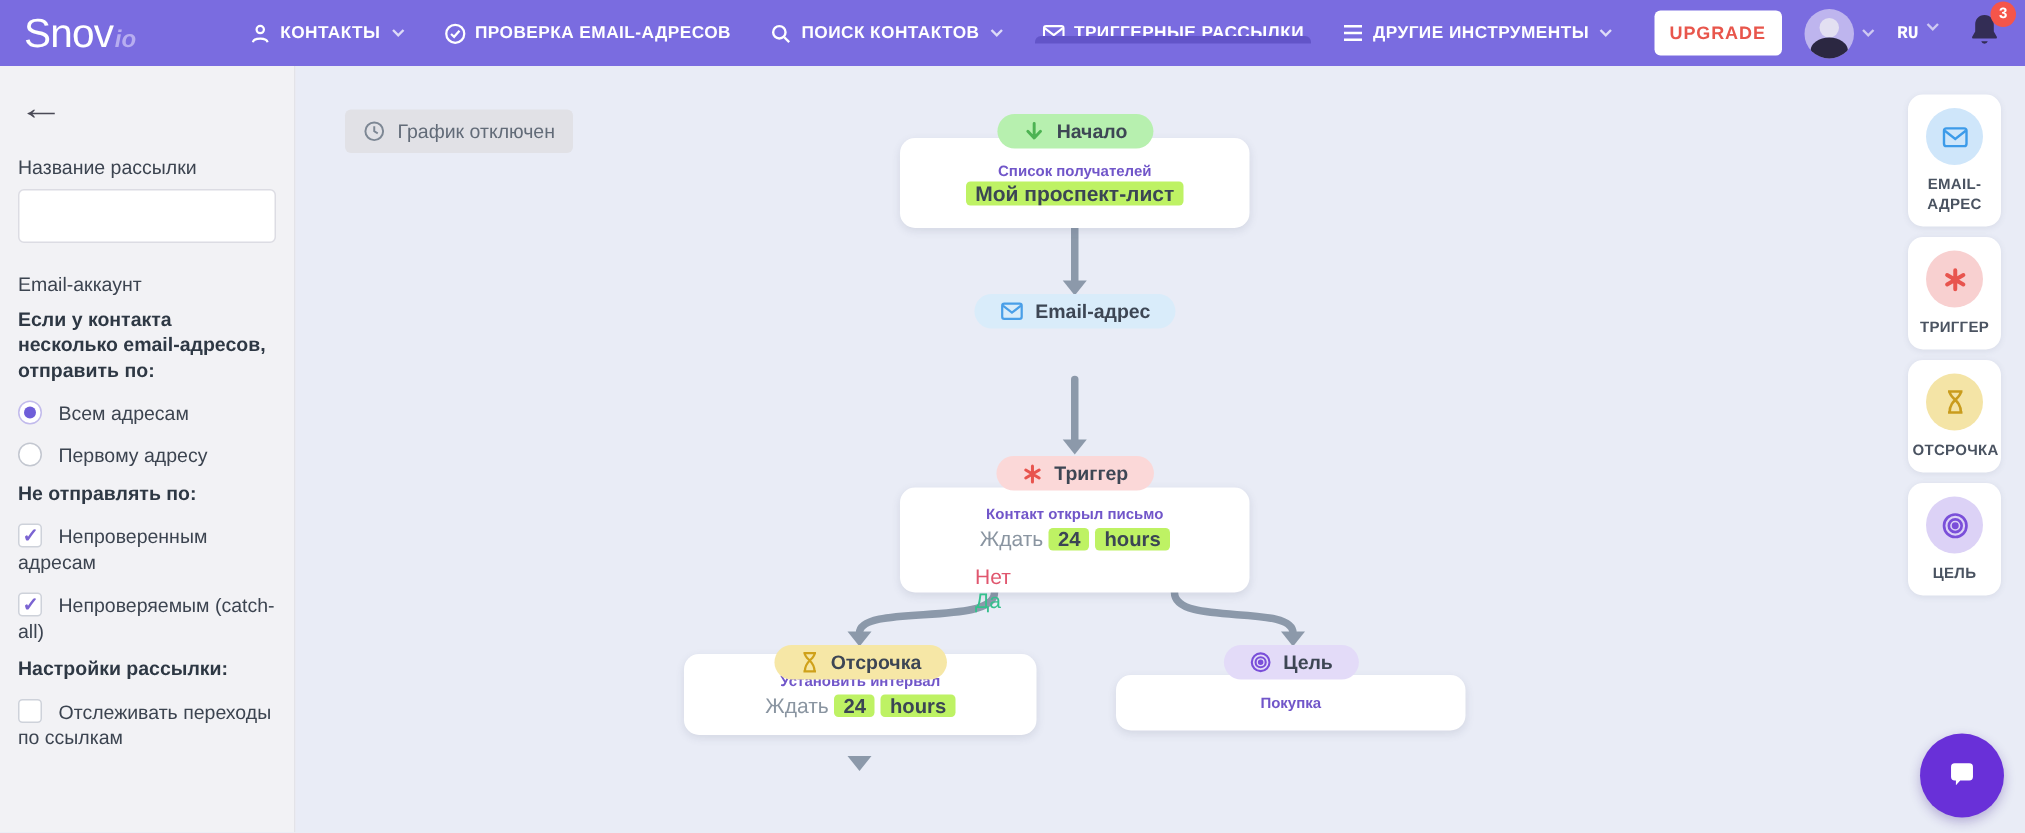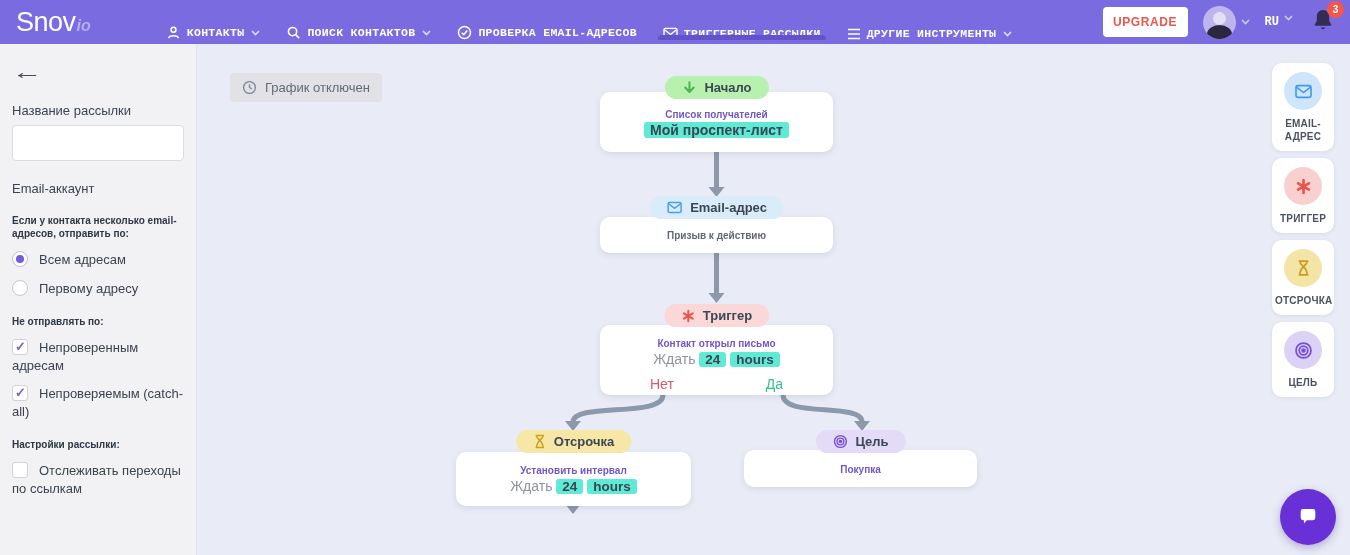--- a/index.html
+++ b/index.html
@@ -6,21 +6,21 @@
   html,body { width:1350px; height:555px; overflow:hidden; }
   body { font-family:"Liberation Sans", sans-serif; background:#e9ecf6; }
   .app { position:relative; width:1350px; height:555px; }
 
   
   .topnav { position:absolute; left:0; top:0; right:0; height:44px; background:#7a6ce0;
             display:flex; align-items:center; padding:0 16px; z-index:50; }
   .logo { display:flex; align-items:baseline; cursor:pointer; }
   .logo-main { color:#fff; font-size:27px; font-weight:normal; letter-spacing:-0.5px; }
   .logo-suffix { color:#b7adf0; font-size:16px; font-weight:bold; font-style:italic; margin-left:1px; }
-  .menu { display:flex; align-items:flex-end; height:36px; margin-left:62px;font-family:Liberation Mono, monospace; }
+  .menu { display:flex; align-items:center; height:36px; margin-left:62px; }
   .nav-item { position:relative; display:flex; align-items:center; gap:6px; padding:0 13px;
               color:#fff; font-size:11.5px; font-weight:bold; letter-spacing:.3px; cursor:pointer; white-space:nowrap; }
   .nav-item svg { display:block; }
   .nav-item .chev { opacity:.75; margin-left:1px; }
   .nav-item.active::after { content:""; position:absolute; left:8px; right:8px; bottom:0;
               height:5px; background:#6254c8; border-radius:4px 4px 0 0; }
   .nav-right { margin-left:auto; display:flex; align-items:center; gap:15px; }
   .upgrade-btn { background:#fff; border:none; border-radius:4px; width:85px; height:30px;
               color:#e8564c; font-weight:bold; font-size:12px; letter-spacing:.6px; cursor:pointer;
               font-family:"Liberation Sans", sans-serif; }
@@ -37,21 +37,21 @@
   
   .sidebar { position:absolute; left:0; top:44px; width:197px; bottom:0; background:#f2f2f5;
              border-right:1px solid #e3e3e8; padding:18px 12px; overflow:hidden; }
   .back-arrow { font-size:22px; color:#4a4a56; cursor:pointer; line-height:20px; display:inline-block; transform:scaleX(1.4); transform-origin:left; }
   .fld-label { font-size:13px; color:#3c4450; margin-top:20px; margin-bottom:7px; }
   .txt-input { width:100%; height:36px; background:#fff; border:1px solid #dcdce3; border-radius:4px;
              padding:0 8px; font-size:13px; color:#3c4450; font-family:"Liberation Sans", sans-serif; }
   .select { width:100%; height:36px; background:#fff; border:1px solid #dcdce3; border-radius:4px;
              display:flex; align-items:center; justify-content:space-between; padding:0 10px; cursor:pointer; }
   .select .ph { font-size:13px; color:#9aa1ad; }
-  .side-heading { font-size:10px; font-weight:bold; color:#2e3844; line-height:1.3; margin-top:18px; }
+  .side-heading { font-size:13px; font-weight:bold; color:#2e3844; line-height:1.3; margin-top:8px; }
   .opt-row { display:flex; align-items:flex-start; margin-top:11px; font-size:13px; color:#3c4450; line-height:1.35; cursor:pointer; }
   .opt-row.wrap { display:block; }
   .radio { flex:0 0 auto; width:16px; height:16px; border-radius:50%; border:1px solid #c3c7d0; background:#fff;
              margin-right:11px; position:relative; top:0px; }
   .radio.selected { border-color:#c2bbec; }
   .radio.selected::after { content:""; position:absolute; left:3px; top:3px; width:8px; height:8px;
              border-radius:50%; background:#6f5ed9; }
   .checkbox { display:inline-block; vertical-align:-3px; width:16px; height:16px; border-radius:3px;
              border:1px solid #ced2da; background:#fff; margin-right:11px; position:relative; }
   .checkbox.checked::after { content:"\2713"; position:absolute; left:2px; top:-2px; color:#7b64d2;
@@ -68,25 +68,25 @@
   .node-badge { position:absolute; transform:translateX(-50%); z-index:2; display:flex; align-items:center;
              gap:8px; padding:4px 17px; border-radius:14px; font-size:13px; font-weight:bold; color:#3d4654;
              white-space:nowrap; cursor:pointer;justify-content:center; }
   .badge-start { background:#b7f0af; }
   .badge-email { background:#d9ecfa; }
   .badge-trigger { background:#fbd8d8; }
   .badge-delay { background:#f6e7a6; }
   .badge-goal { background:#e3dbf8; }
   .node-title { color:#7156c9; font-weight:bold; font-size:10px; text-align:center; }
   .node-title.gray { color:#5e6876; }
-  .chip { display:inline-block; background:#5eead4; border-radius:3px; padding:0 6px;
+  .chip { display:inline-block; background:#bef264; border-radius:3px; padding:0 6px;
              font-weight:bold; color:#3b4554; font-size:14px; }
   .wait-line { text-align:center; font-size:14px; color:#8a95a1; margin-top:2px; }
   .wait-line .chip { font-size:13.5px; }
-  .branch-row { display:flex; justify-content:space-between; padding:0 50px; margin-top:9px; font-size:14px; }
+  .branch-row { display:flex; justify-content:space-between; padding:0 50px; margin-top:9px; font-size:14px;flex-direction:column; }
   .branch-no { color:#e0566e; }
   .branch-yes { color:#35c08d; }
 
   
   .palette { position:absolute; top:19px; right:16px; display:flex; flex-direction:column; gap:7px; }
   .palette-card { width:62px; background:#fff; border-radius:10px; padding:9px 3px 8px;
              box-shadow:0 1px 4px rgba(70,75,110,.10); text-align:center; cursor:grab; }
   .pal-icon { width:38px; height:38px; border-radius:50%; margin:0 auto; display:flex;
              align-items:center; justify-content:center; }
   .pal-label { font-size:10px; font-weight:bold; color:#4a5361; margin-top:7px; line-height:1.3; letter-spacing:.2px; }
@@ -112,35 +112,35 @@
         <svg width="15" height="15" viewBox="0 0 16 16" fill="none" stroke="#fff" stroke-width="1.6">
             <circle cx="8" cy="5" r="2.6"></circle>
             <path d="M2.8 14 C3.4 10.6 12.6 10.6 13.2 14"></path>
           </svg>
         <span>КОНТАКТЫ</span>
         <svg class="chev" width="9" height="6" viewBox="0 0 9 6" fill="none" stroke="#fff" stroke-width="1.6">
             <path d="M1 1 L4.5 4.5 L8 1"></path>
           </svg>
       </div>
       <div class="nav-item">
+        <svg width="15" height="15" viewBox="0 0 16 16" fill="none" stroke="#fff" stroke-width="1.6">
+            <circle cx="8" cy="8" r="6.4"></circle>
+            <path d="M5 8.2 L7.2 10.2 L11 5.8"></path>
+          </svg>
+        <span>ПРОВЕРКА EMAIL-АДРЕСОВ</span>
+      </div>
+      <div class="nav-item">
         <svg width="15" height="15" viewBox="0 0 16 16" fill="none" stroke="#fff" stroke-width="1.7">
             <circle cx="7" cy="7" r="4.4"></circle>
             <path d="M10.5 10.5 L14 14"></path>
           </svg>
         <span>ПОИСК КОНТАКТОВ</span>
         <svg class="chev" width="9" height="6" viewBox="0 0 9 6" fill="none" stroke="#fff" stroke-width="1.6">
             <path d="M1 1 L4.5 4.5 L8 1"></path>
           </svg>
-      </div>
-      <div class="nav-item">
-        <svg width="15" height="15" viewBox="0 0 16 16" fill="none" stroke="#fff" stroke-width="1.6">
-            <circle cx="8" cy="8" r="6.4"></circle>
-            <path d="M5 8.2 L7.2 10.2 L11 5.8"></path>
-          </svg>
-        <span>ПРОВЕРКА EMAIL-АДРЕСОВ</span>
       </div>
       <div class="nav-item active">
         <svg width="15" height="13" viewBox="0 0 16 14" fill="none" stroke="#fff" stroke-width="1.5">
             <rect x="1" y="1.5" width="14" height="11" rx="1.5"></rect>
             <path d="M1.5 3 L8 8 L14.5 3"></path>
           </svg>
         <span>ТРИГГЕРНЫЕ РАССЫЛКИ</span>
       </div>
       <div class="nav-item">
         <svg width="14" height="12" viewBox="0 0 14 12" stroke="#fff" stroke-width="1.7">
@@ -252,23 +252,20 @@
       <div style="text-align:center; margin-top:1px;"><span class="chip">Мой проспект-лист</span></div>
     </div>
 
     <div class="node-badge badge-email" style="left:519.5px; top:152px;">
       <svg width="16" height="13" viewBox="0 0 16 14" fill="none" stroke="#4a9fe8" stroke-width="1.6">
           <rect x="1" y="1.5" width="14" height="11" rx="1.5"></rect>
           <path d="M1.5 3 L8 8 L14.5 3"></path>
         </svg>
       <span>Email-адрес</span>
     </div>
-    <div class="node-card" style="left:403px; top:173px; width:233px; height:36px;">
-      <div class="node-title gray" style="line-height:38px;">Призыв к действию</div>
-    </div>
 
     <div class="node-badge badge-trigger" style="left:519.5px; top:260px;">
       <svg width="14" height="14" viewBox="0 0 16 16" stroke="#e8544e" stroke-width="2.3" stroke-linecap="round">
           <path d="M8 2 V14 M2.9 5 L13.1 11 M13.1 5 L2.9 11"></path>
         </svg>
       <span>Триггер</span>
     </div>
     <div class="node-card" style="left:403px; top:281px; width:233px; height:70px; padding-top:13px;">
       <div class="node-title">Контакт открыл письмо</div>
       <div class="wait-line">
@@ -281,21 +278,21 @@
         <span class="branch-yes">Да</span>
       </div>
     </div>
 
     <div class="node-badge badge-delay" style="left:376.5px; top:386px;">
       <svg width="13" height="15" viewBox="0 0 14 16" fill="none" stroke="#cfa11a" stroke-width="1.6" stroke-linejoin="round">
           <path d="M2.5 1.5 H11.5 M2.5 14.5 H11.5 M3.5 1.5 C3.5 6 10.5 6.5 10.5 14.5 M10.5 1.5 C10.5 6 3.5 6.5 3.5 14.5"></path>
         </svg>
       <span>Отсрочка</span>
     </div>
-    <div class="node-card" style="left:259px; top:408px; width:235px; height:54px; padding-top:13px;">
+    <div class="node-card" style="left:259px; top:392px; width:235px; height:54px; padding-top:13px;">
       <div class="node-title">Установить интервал</div>
       <div class="wait-line">
         <span>Ждать</span>
         <span class="chip">24</span>
         <span class="chip">hours</span>
       </div>
     </div>
 
     <div class="node-badge badge-goal" style="left:663.5px; top:386px;">
       <svg width="15" height="15" viewBox="0 0 16 16" fill="none" stroke="#7a4fd9" stroke-width="1.5">

